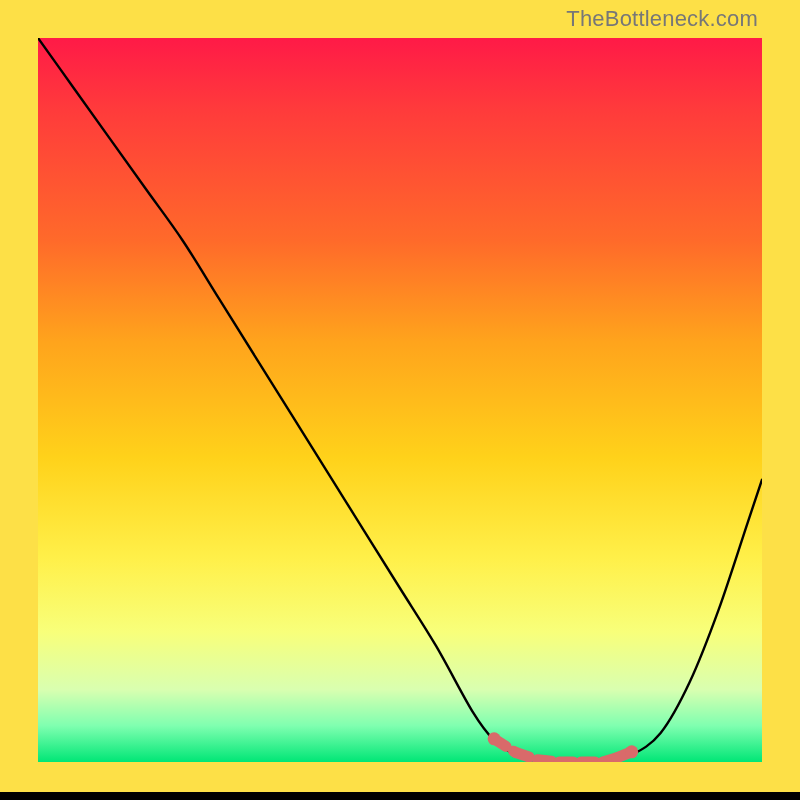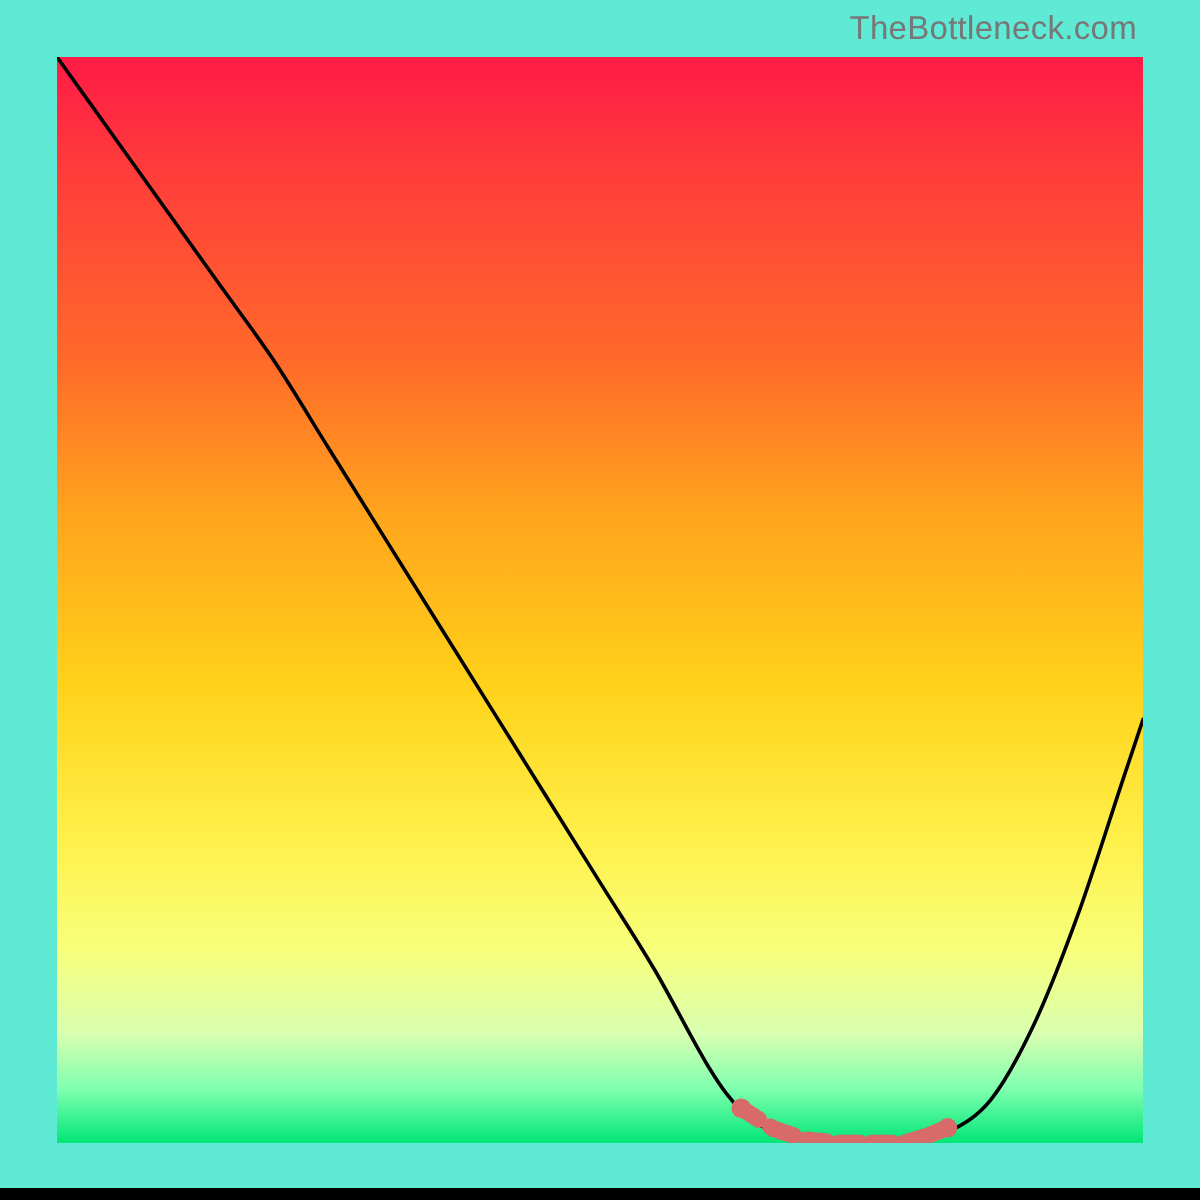--- a/index.html
+++ b/index.html
@@ -10,21 +10,21 @@
     background: #000;
     overflow: hidden;
     font-family: Arial, Helvetica, sans-serif;
   }
   .frame {
     position: absolute;
     left: 0;
     top: 0;
     width: 800px;
     height: 792px;
-    background: #5eead4;
+    background: #fde047;
   }
   .plot-area {
     position: absolute;
     left: 38px;
     top: 38px;
     width: 724px;
     height: 724px;
     overflow: hidden;
   }
   .gradient {

